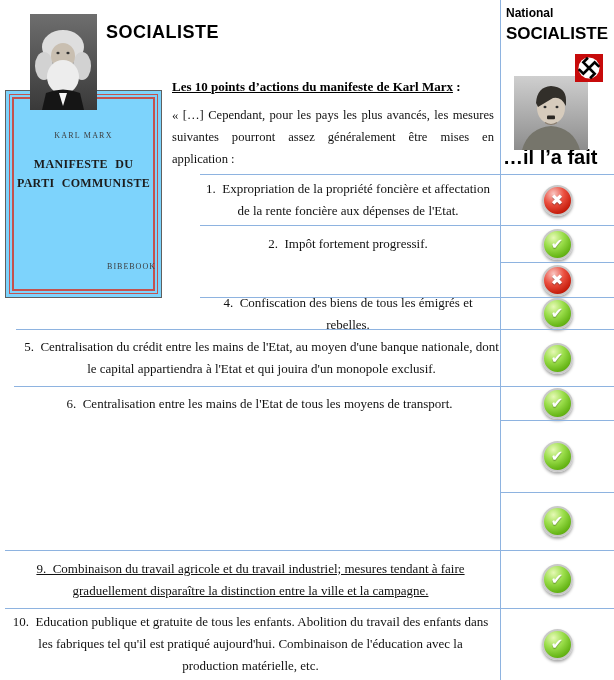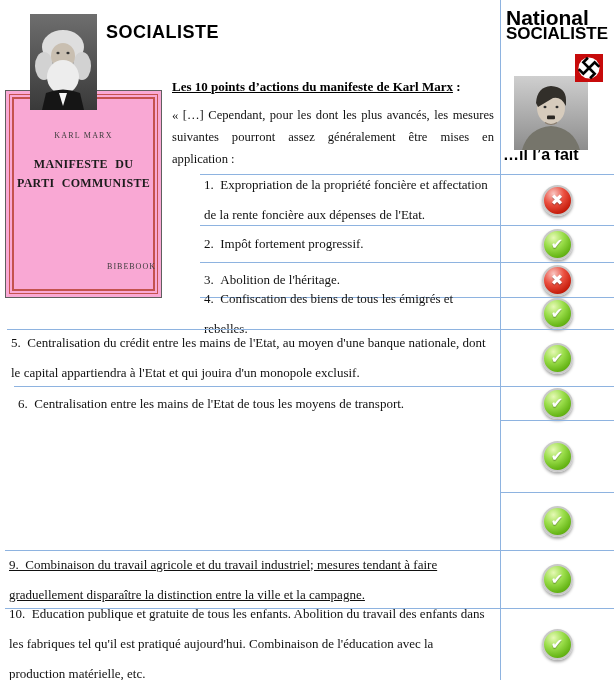--- a/index.html
+++ b/index.html
@@ -3,21 +3,21 @@
 <meta charset="utf-8">
 <style>
   html,body{margin:0;padding:0;background:#fff;}
   .page{position:relative;width:614px;height:680px;background:#fff;overflow:hidden;
         font-family:"Liberation Serif",serif;color:#111;}
 
   
   .marx-photo{position:absolute;left:30px;top:14px;width:67px;height:96px;z-index:3;}
   .left-title{position:absolute;left:106px;top:22px;font-family:"Liberation Sans",sans-serif;
         font-weight:bold;font-size:18px;letter-spacing:.5px;color:#000;}
-  .book{position:absolute;left:5px;top:90px;width:157px;height:208px;background:#f9a8d4;
+  .book{position:absolute;left:5px;top:90px;width:157px;height:208px;background:#7dd3fc;
         border:1px solid #5f5f5f;box-sizing:border-box;z-index:2;}
   .book-inner{position:absolute;left:6px;top:6px;right:6px;bottom:6px;
         border:2px solid #c4524e;outline:1px solid #c4524e;outline-offset:2px;}
   .book-author{position:absolute;top:32px;width:100%;text-align:center;font-size:8px;
         letter-spacing:1.2px;color:#3c3c3c;}
   .book-title{position:absolute;top:56px;width:100%;text-align:center;font-weight:bold;
         font-size:12px;line-height:1.55;word-spacing:4px;letter-spacing:.3px;color:#1c1c1c;}
   .book-publisher{position:absolute;bottom:18px;width:100%;text-align:center;font-size:8px;
         letter-spacing:1px;color:#3c3c3c;padding-left:48px;}
 
@@ -26,34 +26,34 @@
         white-space:nowrap;color:#000;}
   .heading-u{text-decoration:underline;margin-top:48px;}
   .intro{position:absolute;left:172px;top:104px;width:322px;font-size:12.6px;
         line-height:22px;text-align:justify;color:#111;}
 
   
   .vline{position:absolute;left:500px;top:0;width:1px;height:680px;background:#8eb3e0;}
 
   
   .nat1{position:absolute;left:506px;top:6px;font-family:"Liberation Sans",sans-serif;
-        font-weight:bold;font-size:21px;color:#000;}
+        font-weight:bold;font-size:12px;color:#000;}
   .nat2{position:absolute;left:506px;top:24px;font-family:"Liberation Sans",sans-serif;
         font-weight:bold;font-size:17px;color:#000;}
   .flag{position:absolute;left:575px;top:54px;width:28px;height:28px;z-index:4;}
   .hitler{position:absolute;left:514px;top:76px;width:74px;height:74px;z-index:3;}
   .caption{position:absolute;left:503px;top:146px;font-family:"Liberation Sans",sans-serif;
-        font-weight:bold;font-size:16px;color:#000;}
+        font-weight:bold;font-size:20px;color:#000;}
 
   
   #points-layer{position:absolute;left:0;top:0;width:614px;height:680px;}
   .cell{position:absolute;box-sizing:border-box;border-top:1px solid #8eb3e0;
         display:flex;align-items:center;}
   .text-cell{padding-right:8px;padding-left:4px;}
-  .pt{width:100%;text-align:left;font-size:13px;line-height:30px;color:#111;}
+  .pt{width:100%;text-align:center;font-size:13px;line-height:22px;color:#111;}
   .icon-cell{justify-content:center;}
 
   
   .orb{position:relative;width:27px;height:27px;border-radius:50%;
         border:2px solid #c9c9c9;box-shadow:0 2px 3px rgba(0,0,0,.35);
         display:flex;align-items:center;justify-content:center;}
   .orb.check{background:radial-gradient(circle at 35% 25%, #e6f9b6 0%, #9bde4b 38%, #67b617 72%, #4d9303 100%);}
   .orb.cross{background:radial-gradient(circle at 35% 25%, #f9c6c1 0%, #ea4f3f 40%, #c21807 78%, #a21002 100%);}
   .glyph{font-family:"DejaVu Sans",sans-serif;font-weight:bold;font-size:15px;color:#fff;
         text-shadow:0 1px 1px rgba(0,0,0,.35);line-height:1;}
@@ -90,21 +90,21 @@
     <div class="book-inner">
       <div class="book-author">KARL MARX</div>
       <div class="book-title">MANIFESTE DU PARTI COMMUNISTE</div>
       <div class="book-publisher">BIBEBOOK</div>
     </div>
   </div>
 
   <div class="heading">
     <span class="heading-u">Les 10 points d’actions du manifeste de Karl Marx</span><span> :</span>
   </div>
-  <div class="intro">« […] Cependant, pour les dont les plus avancés, les mesures suivantes pourront assez généralement être mises en application :</div>
+  <div class="intro">« […] Cependant, pour les pays les plus avancés, les mesures suivantes pourront assez généralement être mises en application :</div>
 
   <div class="vline"></div>
 
   <div class="nat1">National</div>
   <div class="nat2">SOCIALISTE</div>
 
   <div class="flag">
     <svg width="28" height="28" viewBox="0 0 28 28" xmlns="http://www.w3.org/2000/svg">
       <rect width="28" height="28" fill="#c70b0b"></rect>
       <circle cx="14" cy="14" r="10.5" fill="#fff"></circle>
@@ -145,37 +145,34 @@
         </span>
       </div>
       <div class="cell text-cell" style="left: 200px; top: 225px; width: 300px; height: 37px;">
         <div class="pt">2.&nbsp;&nbsp;Impôt fortement progressif.</div>
       </div>
       <div class="cell icon-cell" style="left: 500px; top: 225px; width: 114px; height: 37px;">
         <span class="orb check">
           <span class="glyph">✔</span>
         </span>
       </div>
-      <div class="cell text-cell" style="left: 200px; top: 262px; width: 300px; height: 35px;">
-        <div class="pt">3.&nbsp;&nbsp;Abolition de l'héritage.</div>
-      </div>
       <div class="cell icon-cell" style="left: 500px; top: 262px; width: 114px; height: 35px;">
         <span class="orb cross">
           <span class="glyph">✖</span>
         </span>
       </div>
       <div class="cell text-cell" style="left: 200px; top: 297px; width: 300px; height: 32px;">
         <div class="pt">4.&nbsp;&nbsp;Confiscation des biens de tous les émigrés et rebelles.</div>
       </div>
       <div class="cell icon-cell" style="left: 500px; top: 297px; width: 114px; height: 32px;">
         <span class="orb check">
           <span class="glyph">✔</span>
         </span>
       </div>
-      <div class="cell text-cell" style="left: 7px; top: 329px; width: 495px; height: 57px;">
+      <div class="cell text-cell" style="left: 16px; top: 329px; width: 495px; height: 57px;">
         <div class="pt">5.&nbsp;&nbsp;Centralisation du crédit entre les mains de l'Etat, au moyen d'une banque nationale, dont le capital appartiendra à l'Etat et qui jouira d'un monopole exclusif.</div>
       </div>
       <div class="cell icon-cell" style="left: 500px; top: 329px; width: 114px; height: 57px;">
         <span class="orb check">
           <span class="glyph">✔</span>
         </span>
       </div>
       <div class="cell text-cell" style="left: 14px; top: 386px; width: 495px; height: 34px;">
         <div class="pt">6.&nbsp;&nbsp;Centralisation entre les mains de l'Etat de tous les moyens de transport.</div>
       </div>

